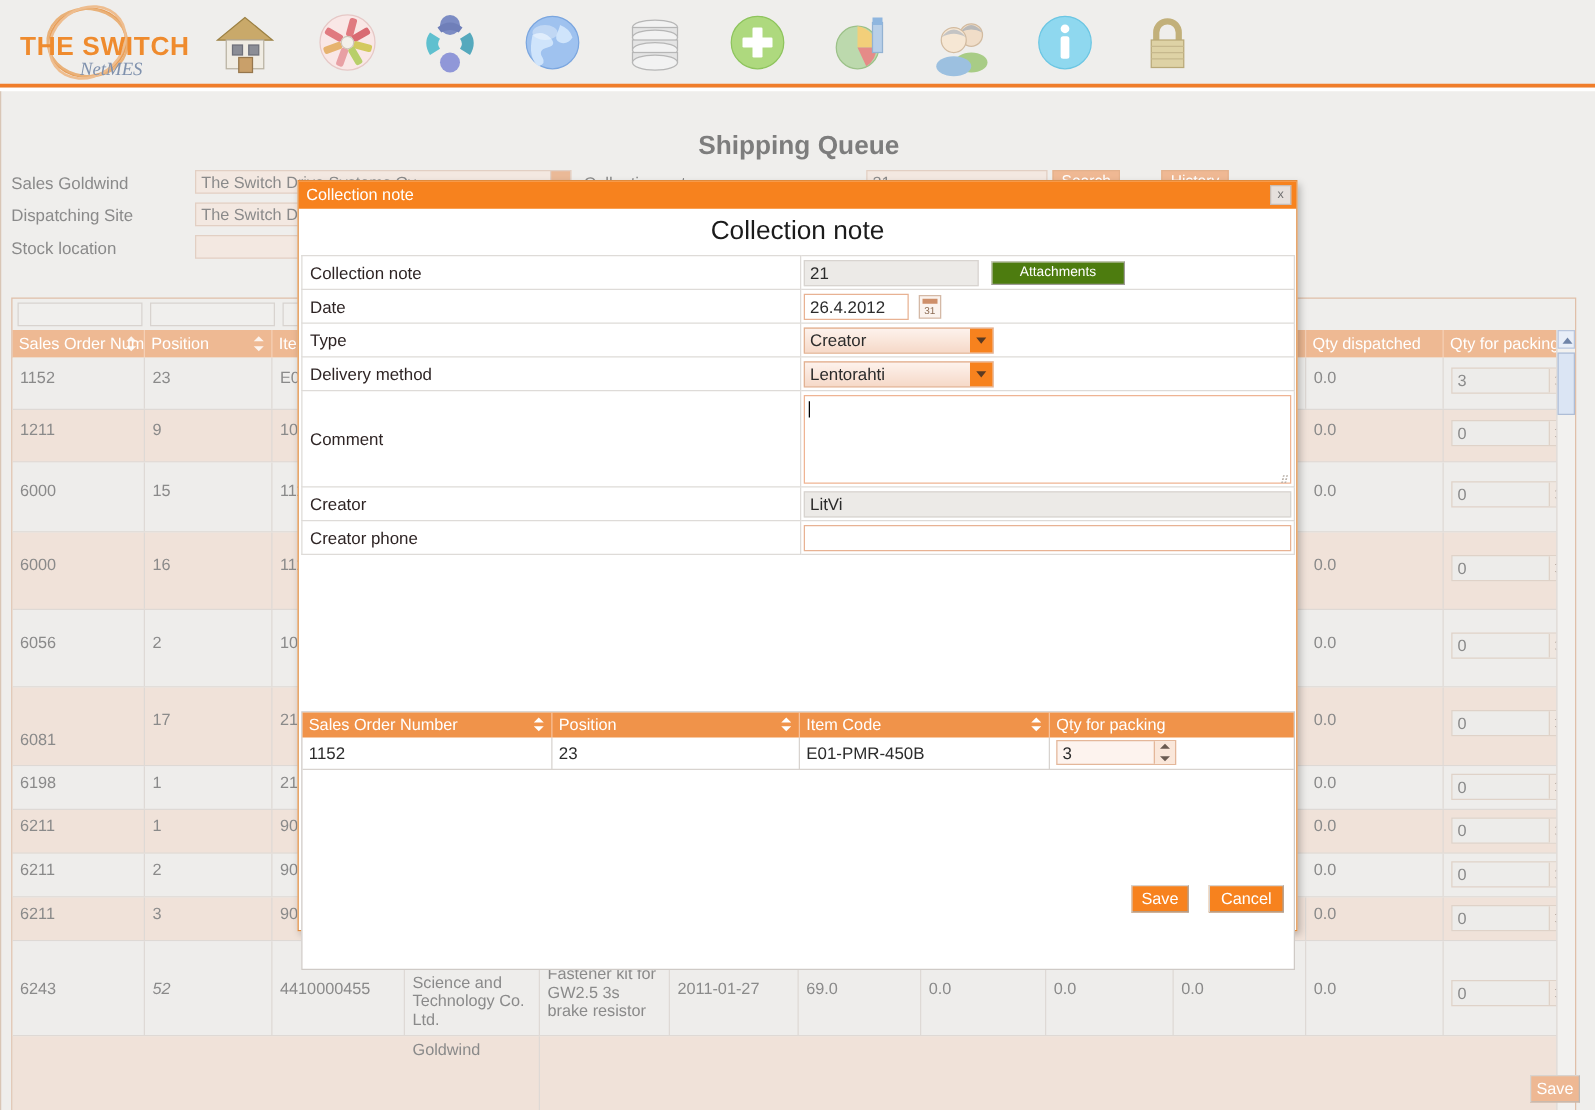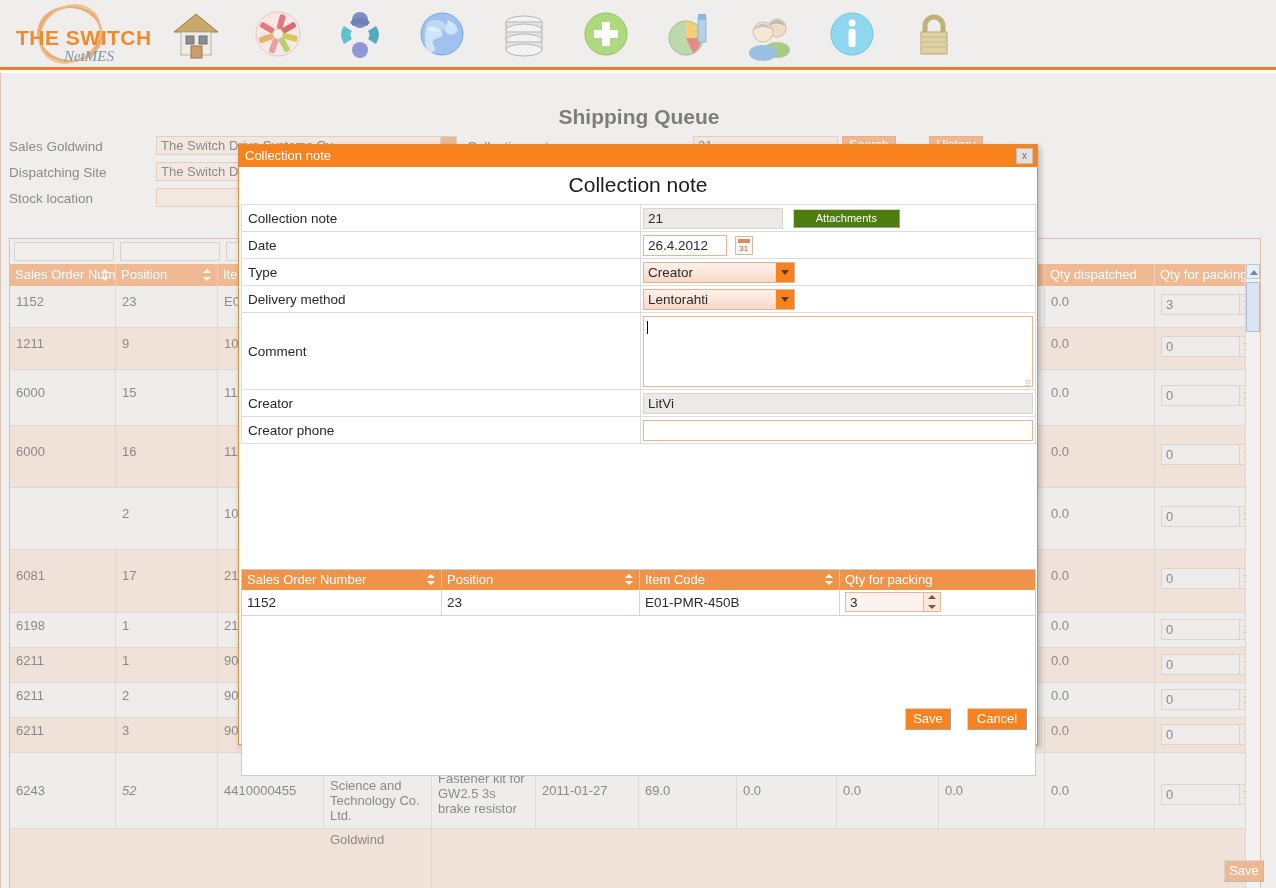--- a/index.html
+++ b/index.html
@@ -534,33 +534,34 @@
         <div class="gc" style="left:1035px; width:110px; padding-top:18px;">0.0</div>
         <div class="gc" style="left:1145px; width:105px; border-right:none; padding-top:13px;">
           <div class="spin">
             <span>0</span>
             <i class="btns"></i>
           </div>
         </div>
       </div>
 
       <div class="grow odd" style="top:202px; height:62px;">
+        <div class="gc" style="left:0;    width:106px; padding-top:18px;">6056</div>
         <div class="gc" style="left:106px; width:102px; padding-top:18px;">2</div>
         <div class="gc" style="left:208px; width:106px; padding-top:18px;">101</div>
         <div class="gc" style="left:1035px; width:110px; padding-top:18px;">0.0</div>
         <div class="gc" style="left:1145px; width:105px; border-right:none; padding-top:13px;">
           <div class="spin">
             <span>0</span>
             <i class="btns"></i>
           </div>
         </div>
       </div>
 
       <div class="grow even" style="top:264px; height:63px;">
-        <div class="gc" style="left:0;    width:106px; padding-top:18px;">6081</div>
+        <div class="gc" style="left:0;    width:106px; padding-top:34px;">6081</div>
         <div class="gc" style="left:106px; width:102px; padding-top:18px;">17</div>
         <div class="gc" style="left:208px; width:106px; padding-top:18px;">212</div>
         <div class="gc" style="left:1035px; width:110px; padding-top:18px;">0.0</div>
         <div class="gc" style="left:1145px; width:105px; border-right:none; padding-top:13px;">
           <div class="spin">
             <span>0</span>
             <i class="btns"></i>
           </div>
         </div>
       </div>

